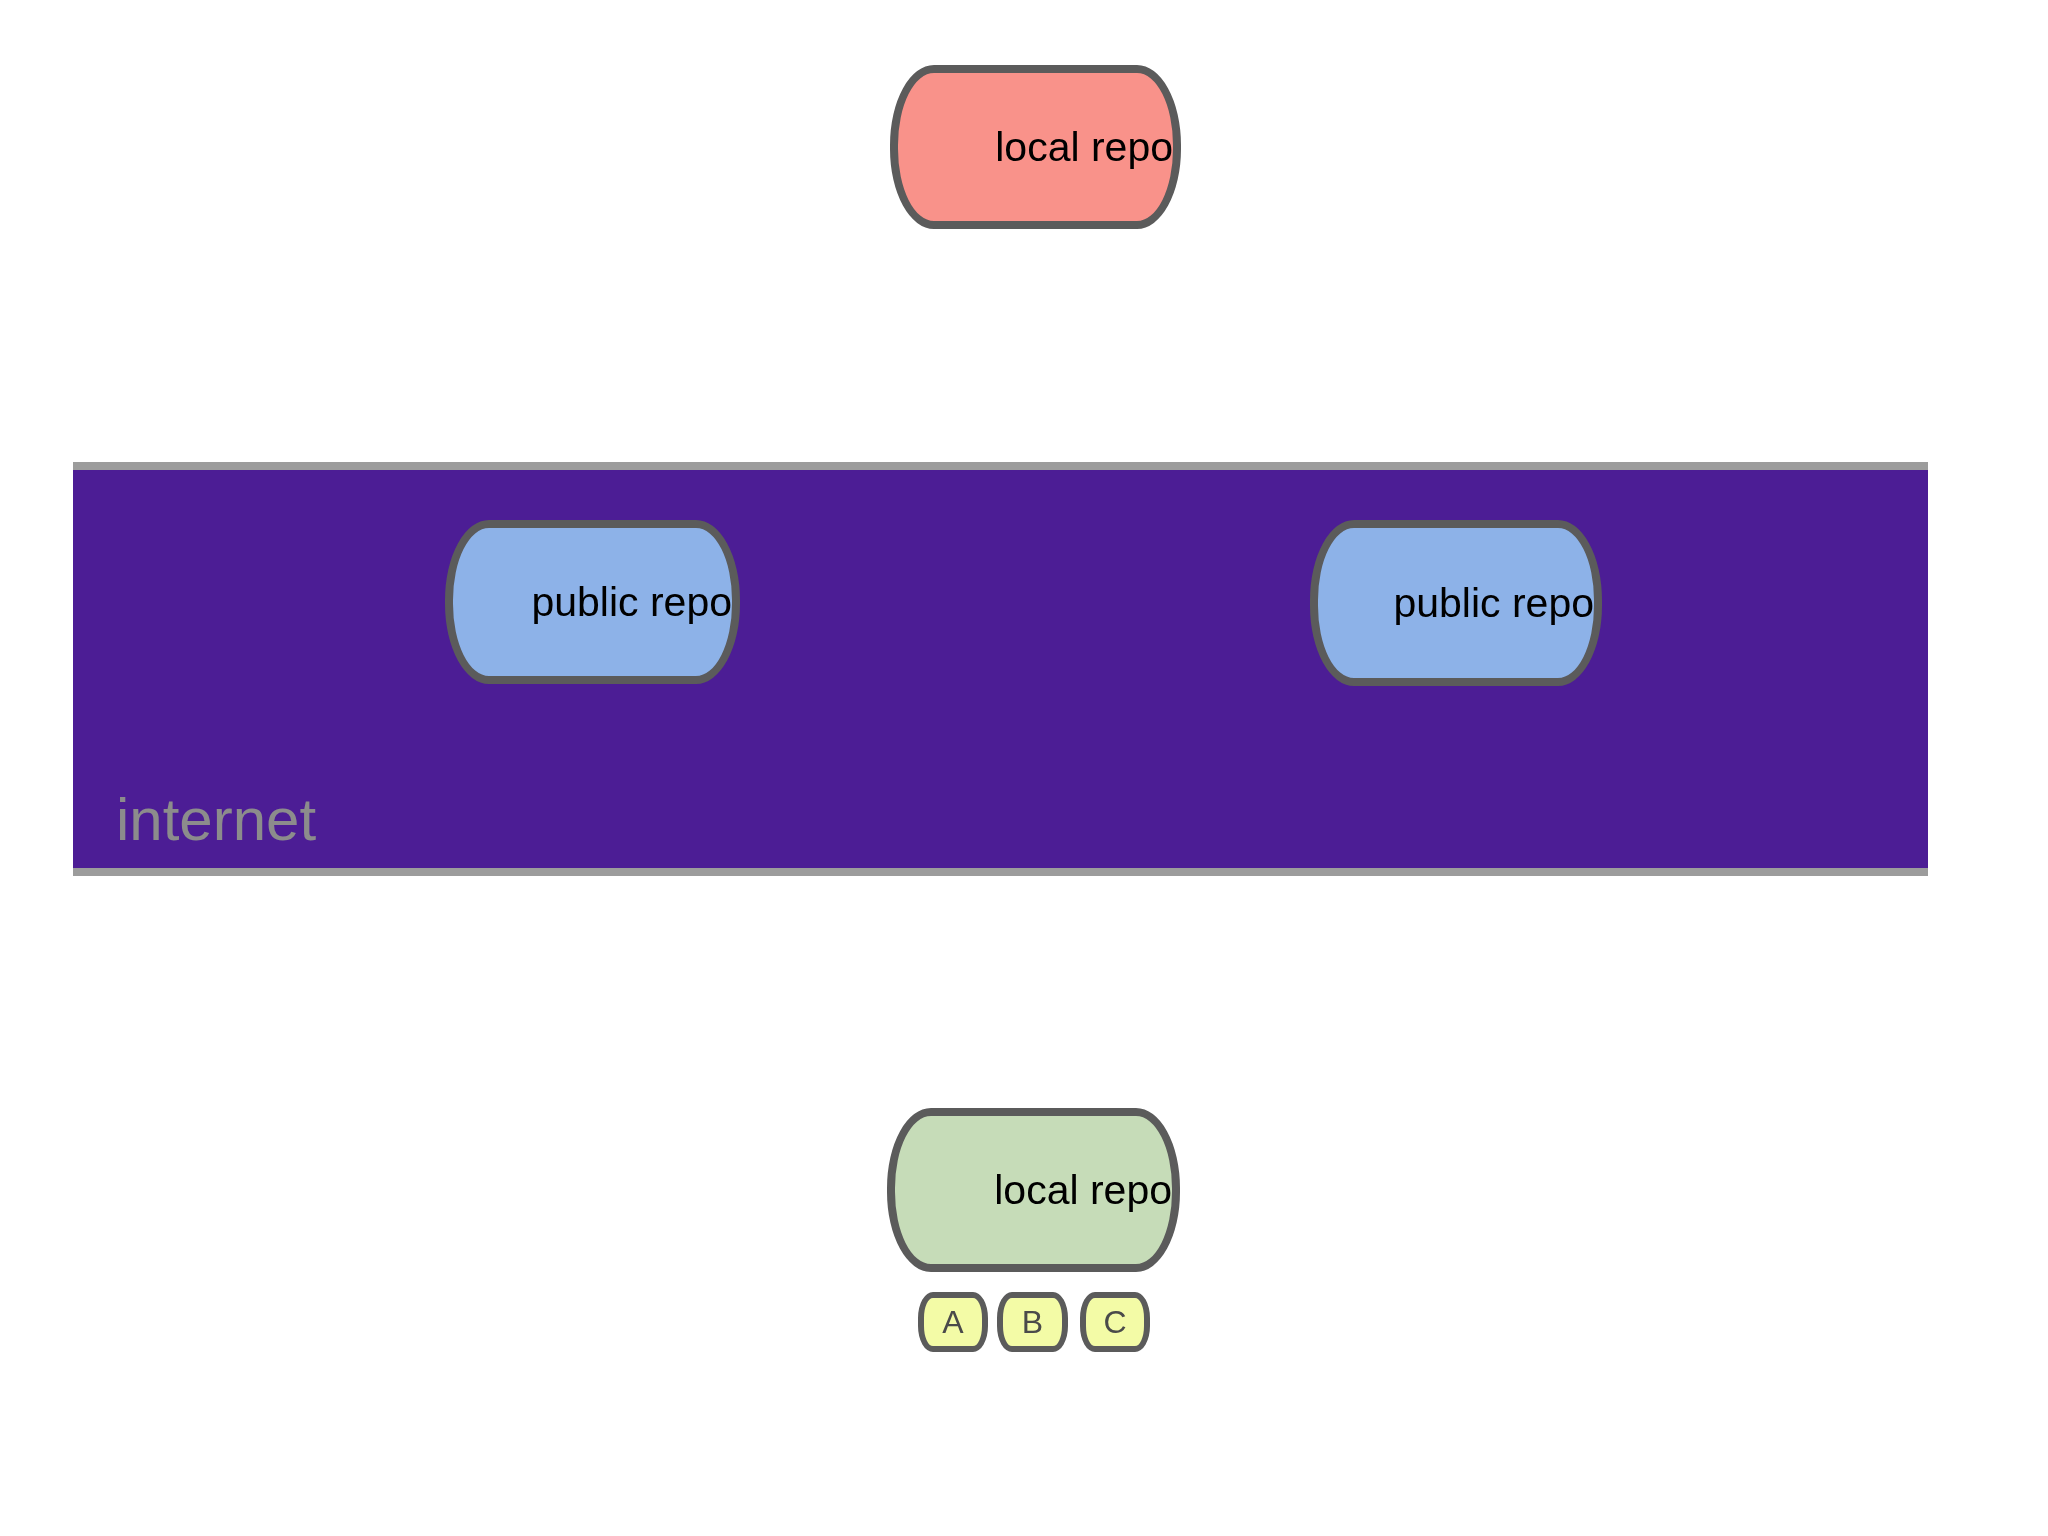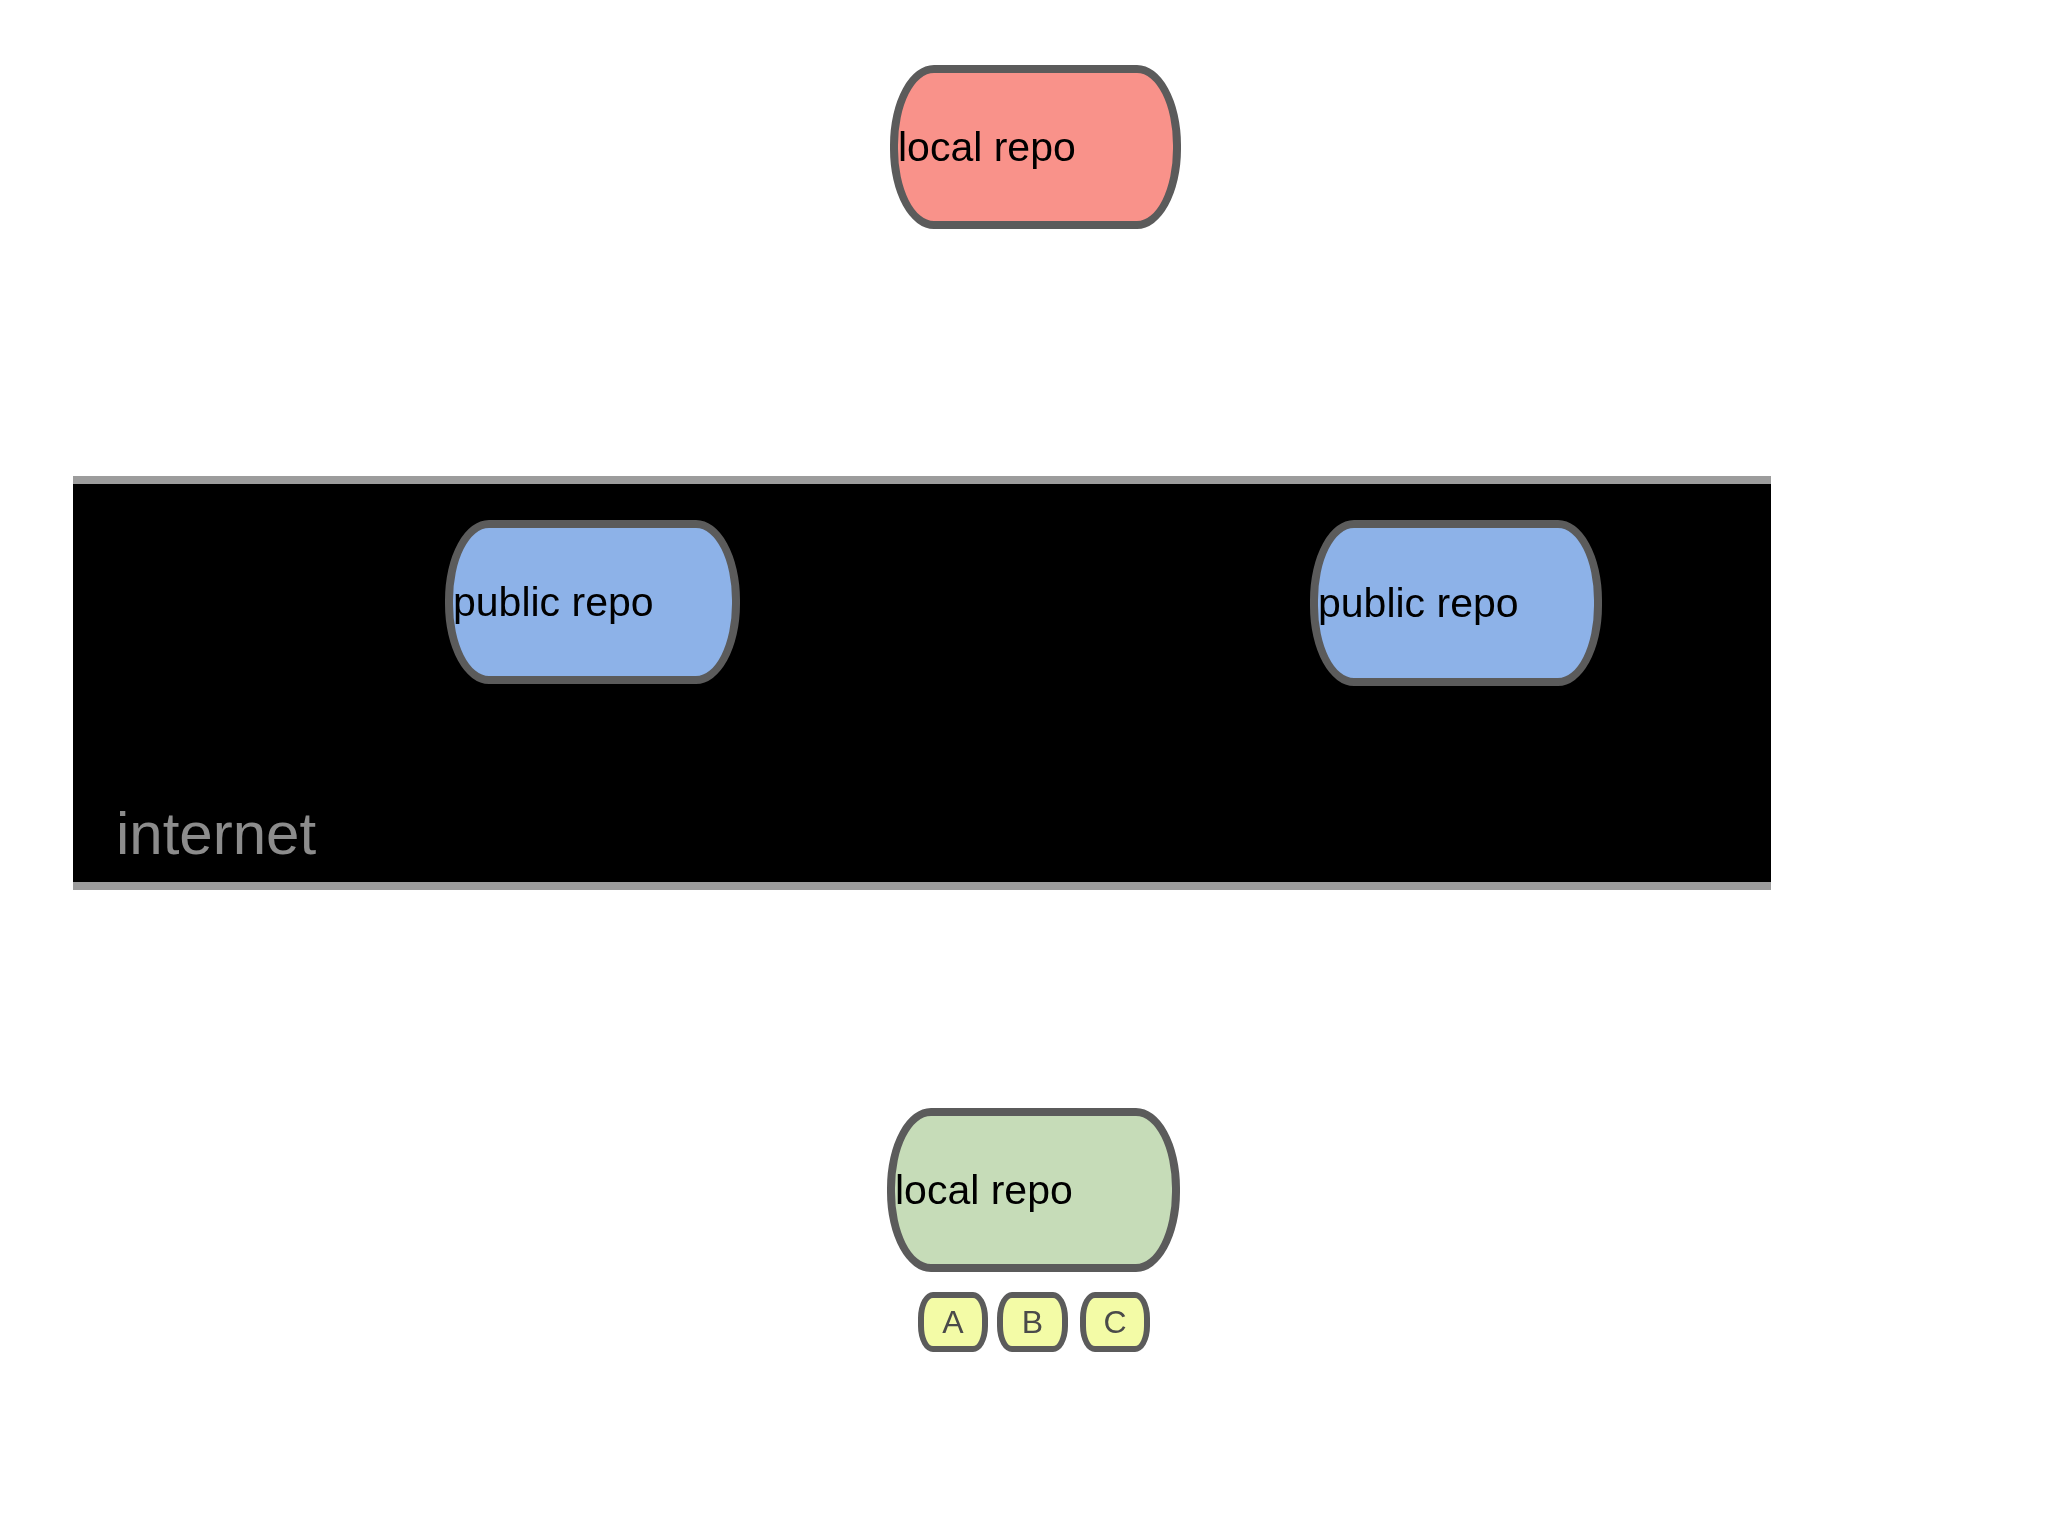--- a/index.html
+++ b/index.html
@@ -15,21 +15,21 @@
     overflow: hidden;
   }
   
   .node {
     position: absolute;
     box-sizing: border-box;
     border: 8px solid #5b5b5b;
     border-radius: 44px / 80px;
     display: flex;
     align-items: center;
-    justify-content: flex-start;
+    justify-content: flex-end;
     font-size: 41px;
     color: #000000;
     white-space: nowrap;
   }
   #node-local-top {
     left: 890px; top: 65px;
     width: 291px; height: 164px;
     background: #f9928a;
   }
   #node-public-left {
@@ -43,24 +43,24 @@
     background: #8db2e8;
   }
   #node-local-bottom {
     left: 887px; top: 1108px;
     width: 293px; height: 164px;
     background: #c6dcb8;
   }
   
   #internet-band {
     position: absolute;
-    left: 73px; top: 476px;
-    width: 1698px; height: 414px;
+    left: 73px; top: 462px;
+    width: 1855px; height: 414px;
     box-sizing: border-box;
-    background: #000000;
+    background: #4c1d95;
     border-top: 8px solid #9c9c9c;
     border-bottom: 8px solid #9c9c9c;
   }
   #internet-label {
     position: absolute;
     left: 43px;
     bottom: 18px;
     font-size: 60px;
     color: #8c8c8c;
     line-height: 1;

